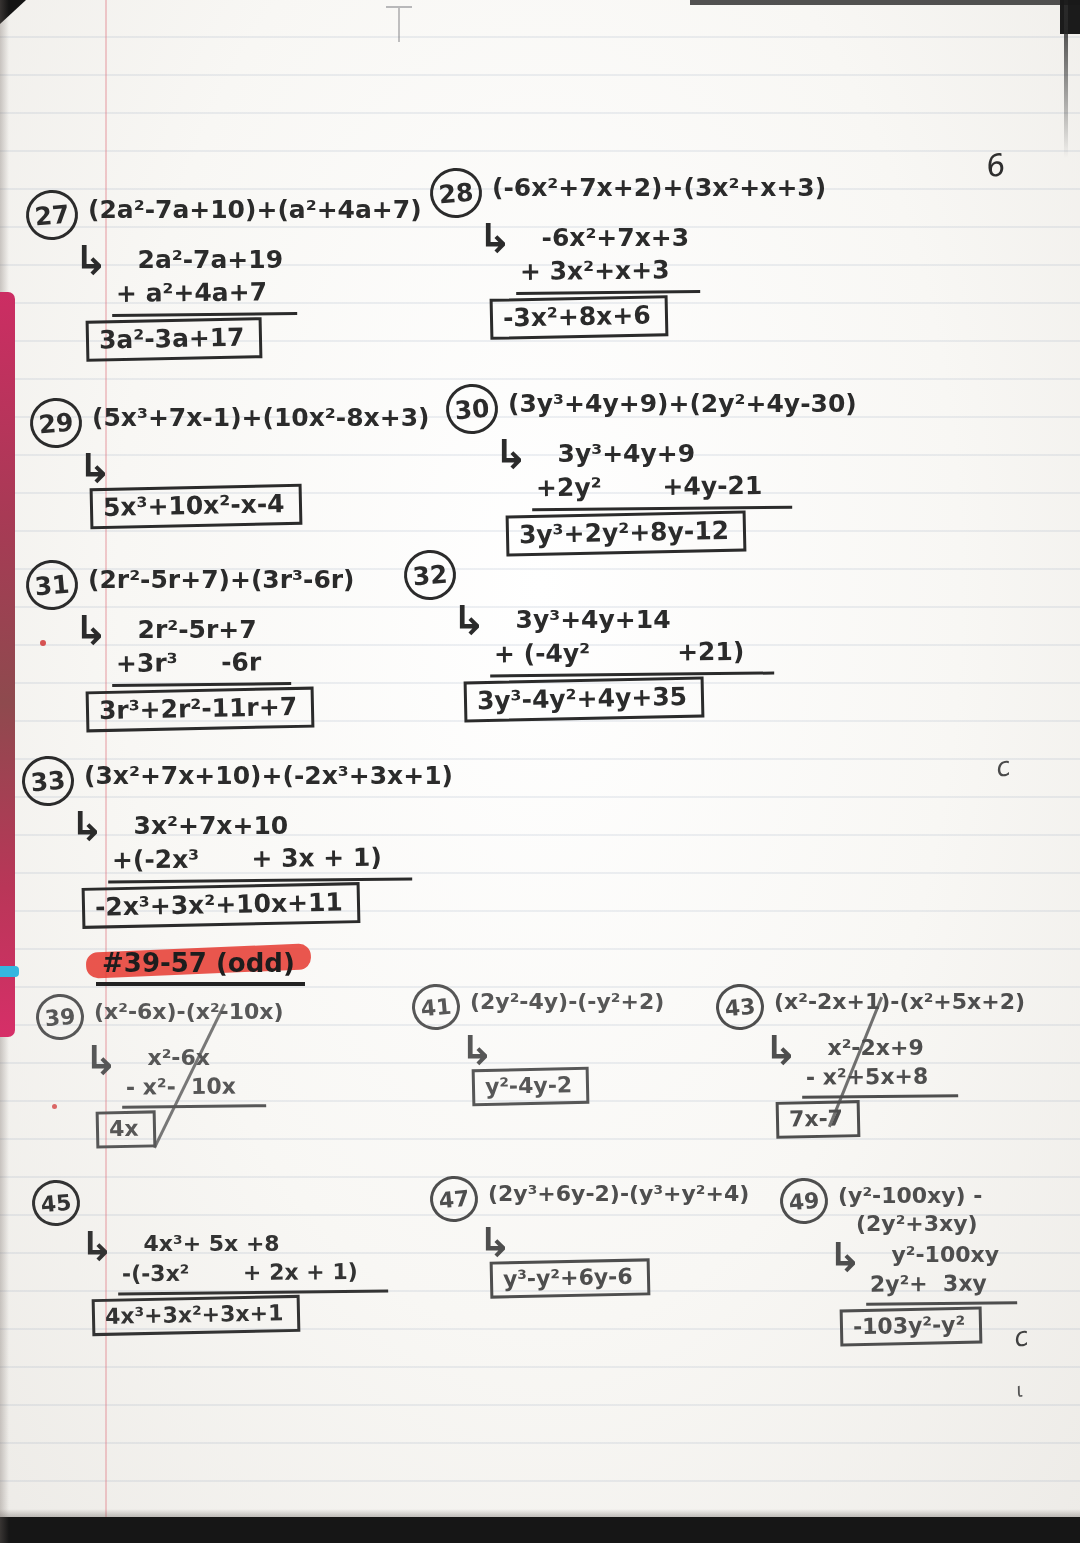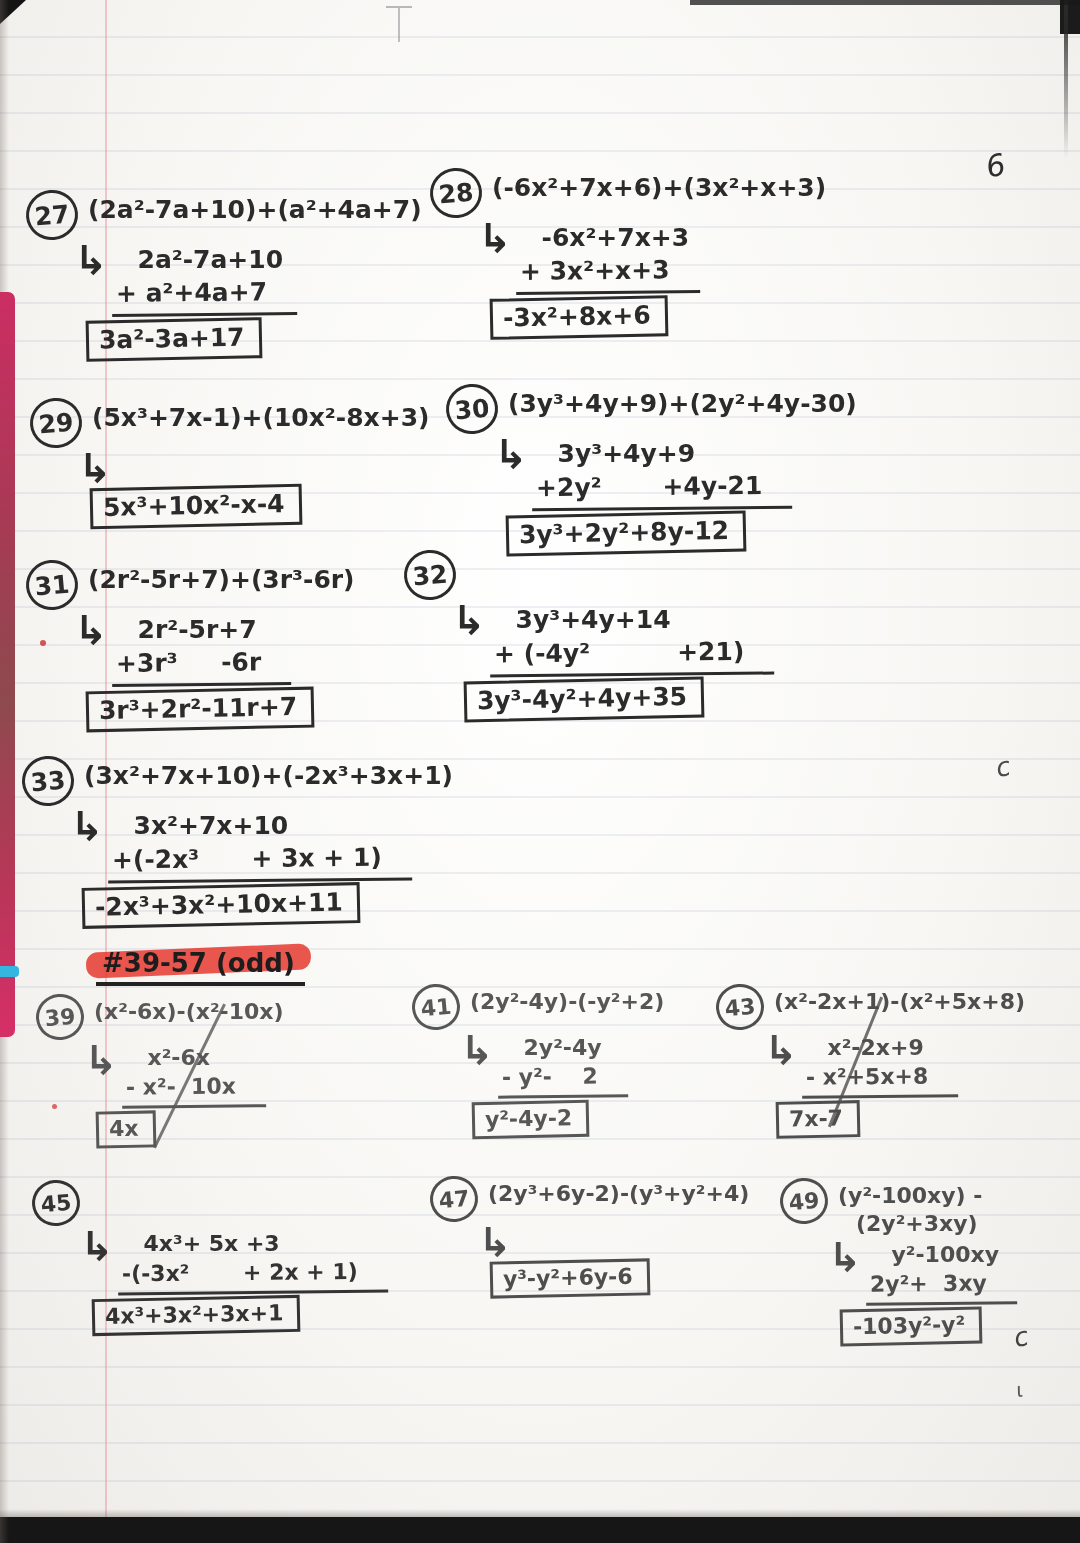--- a/index.html
+++ b/index.html
@@ -126,31 +126,31 @@
       <div class="problem p27" style="color: rgb(43, 43, 43);">
         <div class="prow-top">
           <span class="num">27</span>
           <div class="expr">
             <div class="expr-line">(2a²-7a+10)+(a²+4a+7)</div>
           </div>
         </div>
         <div class="work-block">
           <span class="arrow">↳</span>
           <div class="wlines">
-            <div class="wline wline1">2a²-7a+10</div>
+            <div class="wline wline1">2a²-7a+19</div>
             <div class="wline wline2">+ a²+4a+7</div>
           </div>
         </div>
         <div class="answer-row"><span class="answer-box">3a²-3a+17</span></div>
       </div>
       <div class="problem p28" style="color: rgb(43, 43, 43);">
         <div class="prow-top">
           <span class="num">28</span>
           <div class="expr">
-            <div class="expr-line">(-6x²+7x+6)+(3x²+x+3)</div>
+            <div class="expr-line">(-6x²+7x+2)+(3x²+x+3)</div>
           </div>
         </div>
         <div class="work-block">
           <span class="arrow">↳</span>
           <div class="wlines">
             <div class="wline wline1">-6x²+7x+3</div>
             <div class="wline wline2">+ 3x²+x+3</div>
           </div>
         </div>
         <div class="answer-row"><span class="answer-box">-3x²+8x+6</span></div>
@@ -247,52 +247,48 @@
       </div>
       <div class="problem p41" style="color: rgb(87, 87, 87);">
         <div class="prow-top">
           <span class="num">41</span>
           <div class="expr">
             <div class="expr-line">(2y²-4y)-(-y²+2)</div>
           </div>
         </div>
         <div class="work-block">
           <span class="arrow">↳</span>
-          <div class="wlines">
-            <div class="wline wline1">2y²-4y</div>
-            <div class="wline wline2">- y²-    2</div>
-          </div>
         </div>
         <div class="answer-row"><span class="answer-box">y²-4y-2</span></div>
       </div>
       <div class="problem p43" style="color: rgb(78, 78, 78);">
         <div class="prow-top">
           <span class="num">43</span>
           <div class="expr">
-            <div class="expr-line">(x²-2x+1)-(x²+5x+8)</div>
+            <div class="expr-line">(x²-2x+1)-(x²+5x+2)</div>
           </div>
         </div>
         <div class="work-block">
           <span class="arrow">↳</span>
           <div class="wlines">
             <div class="wline wline1">x²-2x+9</div>
             <div class="wline wline2">- x²+5x+8</div>
             <div class="cancel-line"></div>
           </div>
         </div>
         <div class="answer-row"><span class="answer-box">7x-7</span></div>
       </div>
       <div class="problem p45" style="color: rgb(51, 51, 51);">
         <div class="prow-top">
           <span class="num">45</span>
         </div>
         <div class="work-block">
           <span class="arrow">↳</span>
           <div class="wlines">
-            <div class="wline wline1">4x³+ 5x +3</div>
+            <div class="wline wline1">4x³+ 5x +8</div>
             <div class="wline wline2">-(-3x²       + 2x + 1)</div>
           </div>
         </div>
         <div class="answer-row"><span class="answer-box">4x³+3x²+3x+1</span></div>
       </div>
       <div class="problem p47" style="color: rgb(78, 78, 78);">
         <div class="prow-top">
           <span class="num">47</span>
           <div class="expr">
             <div class="expr-line">(2y³+6y-2)-(y³+y²+4)</div>

